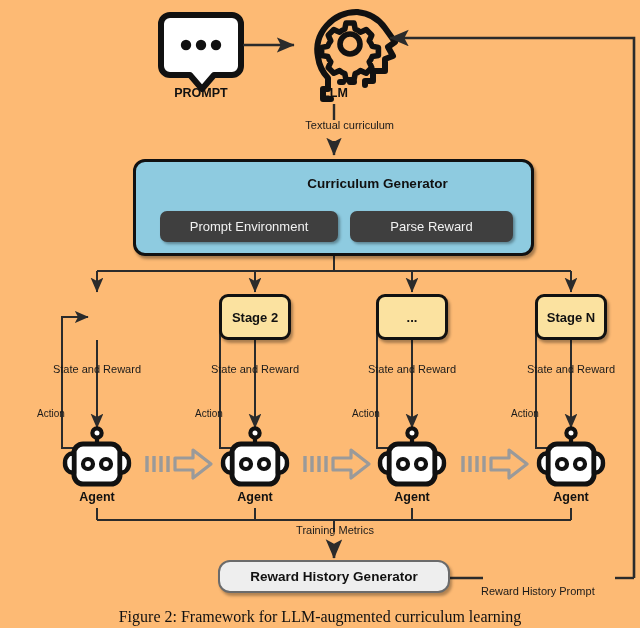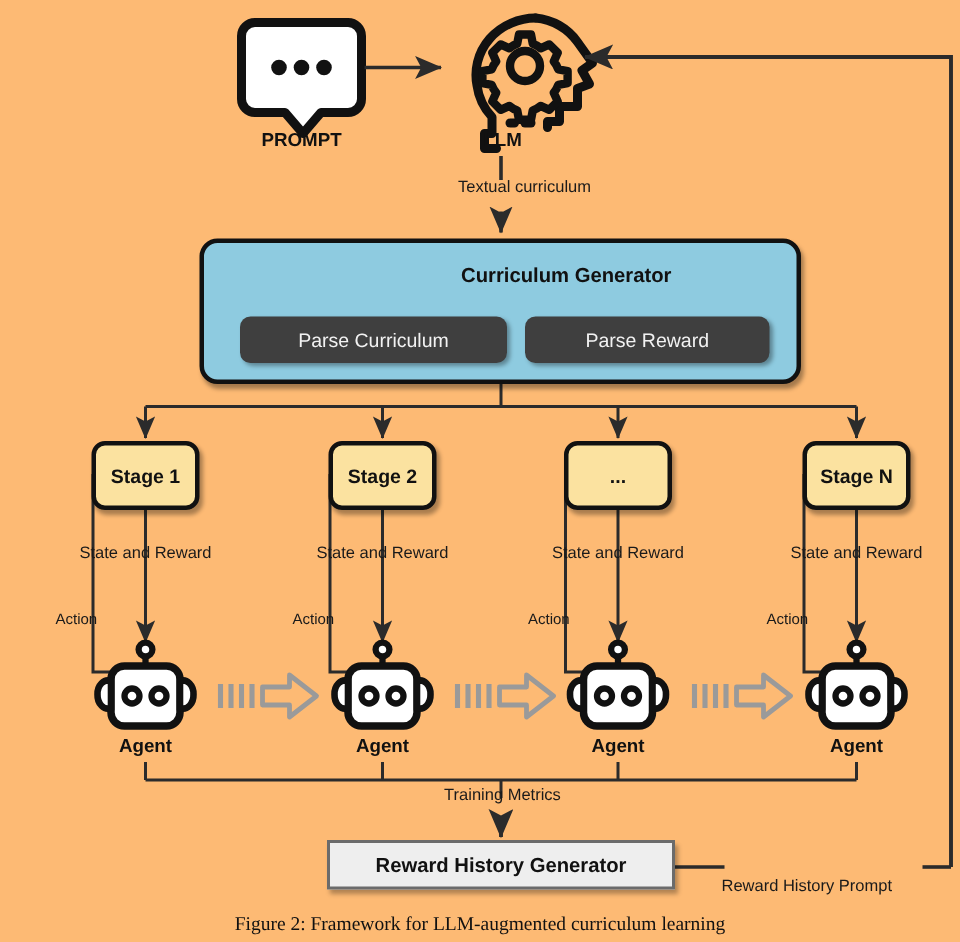--- a/index.html
+++ b/index.html
@@ -23,31 +23,31 @@
 
   
   .stage{position:absolute;top:294px;width:72px;height:46px;background:#fbe2a0;
          border:3px solid #111;border-radius:9px;box-sizing:border-box;
          display:flex;align-items:center;justify-content:center;
          font-size:13px;font-weight:bold;color:#111;
          box-shadow:2px 3px 3px rgba(0,0,0,.33);}
 
   
   .rhg{position:absolute;left:218px;top:560px;width:232px;height:33px;background:#eeeeee;
-       border:2px solid #6b6b6b;border-radius:0;box-sizing:border-box;
+       border:2px solid #6b6b6b;border-radius:12px;box-sizing:border-box;
        display:flex;align-items:center;justify-content:center;
        font-size:13.5px;font-weight:bold;color:#111;
        box-shadow:2px 3px 3px rgba(0,0,0,.30);}
 
   
   .tiny{font-size:11px;}
   .mini{font-size:10px;}
   .icon-name{font-size:12.5px;font-weight:bold;color:#111;}
   .caption{position:absolute;left:0;top:608px;width:640px;text-align:center;
-           font-family:"Liberation Serif",serif;font-size:13px;color:#111;
+           font-family:"Liberation Serif",serif;font-size:16px;color:#111;
            overflow:hidden;height:20px;}
 </style>
 </head>
 <body>
 
 <div id="page">
 
   <svg class="svg-layer" viewBox="0 0 640 628">
     <defs>
       <marker id="ah" markerWidth="9" markerHeight="9" refX="7.2" refY="3.2" orient="auto" markerUnits="strokeWidth">
@@ -205,25 +205,24 @@
       <line x1="615" y1="578" x2="634" y2="578" stroke="#2b2b2b" stroke-width="2.4"></line>
     </g>
   </svg>
 
   <div class="node-label icon-name" style="left:166px;top:86px;width:70px;text-align:center;">PROMPT</div>
   <div class="node-label icon-name" style="left:305px;top:86px;width:60px;text-align:center;">LLM</div>
   <div class="node-label tiny" style="left:276px;top:119px;width:118px;text-align:right;color:#1a1a1a;">Textual curriculum</div>
 
   <div class="cg-box">
     <div class="cg-title">Curriculum Generator</div>
-    <div class="pill pill-env">Parse Curriculum</div>
+    <div class="pill pill-env">Prompt Environment</div>
     <div class="pill pill-rew">Parse Reward</div>
   </div>
 
-  <div class="stage" style="left:61px;">Stage 1</div>
   <div class="stage" style="left:219px;">Stage 2</div>
   <div class="stage" style="left:376px;">...</div>
   <div class="stage" style="left:535px;">Stage N</div>
 
   <div class="lbl tiny" style="left:43px;top:363px;width:108px;text-align:center;">State and Reward</div>
   <div class="lbl tiny" style="left:201px;top:363px;width:108px;text-align:center;">State and Reward</div>
   <div class="lbl tiny" style="left:358px;top:363px;width:108px;text-align:center;">State and Reward</div>
   <div class="lbl tiny" style="left:517px;top:363px;width:108px;text-align:center;">State and Reward</div>
 
   <div class="lbl mini" style="left:37px;top:408px;">Action</div>

